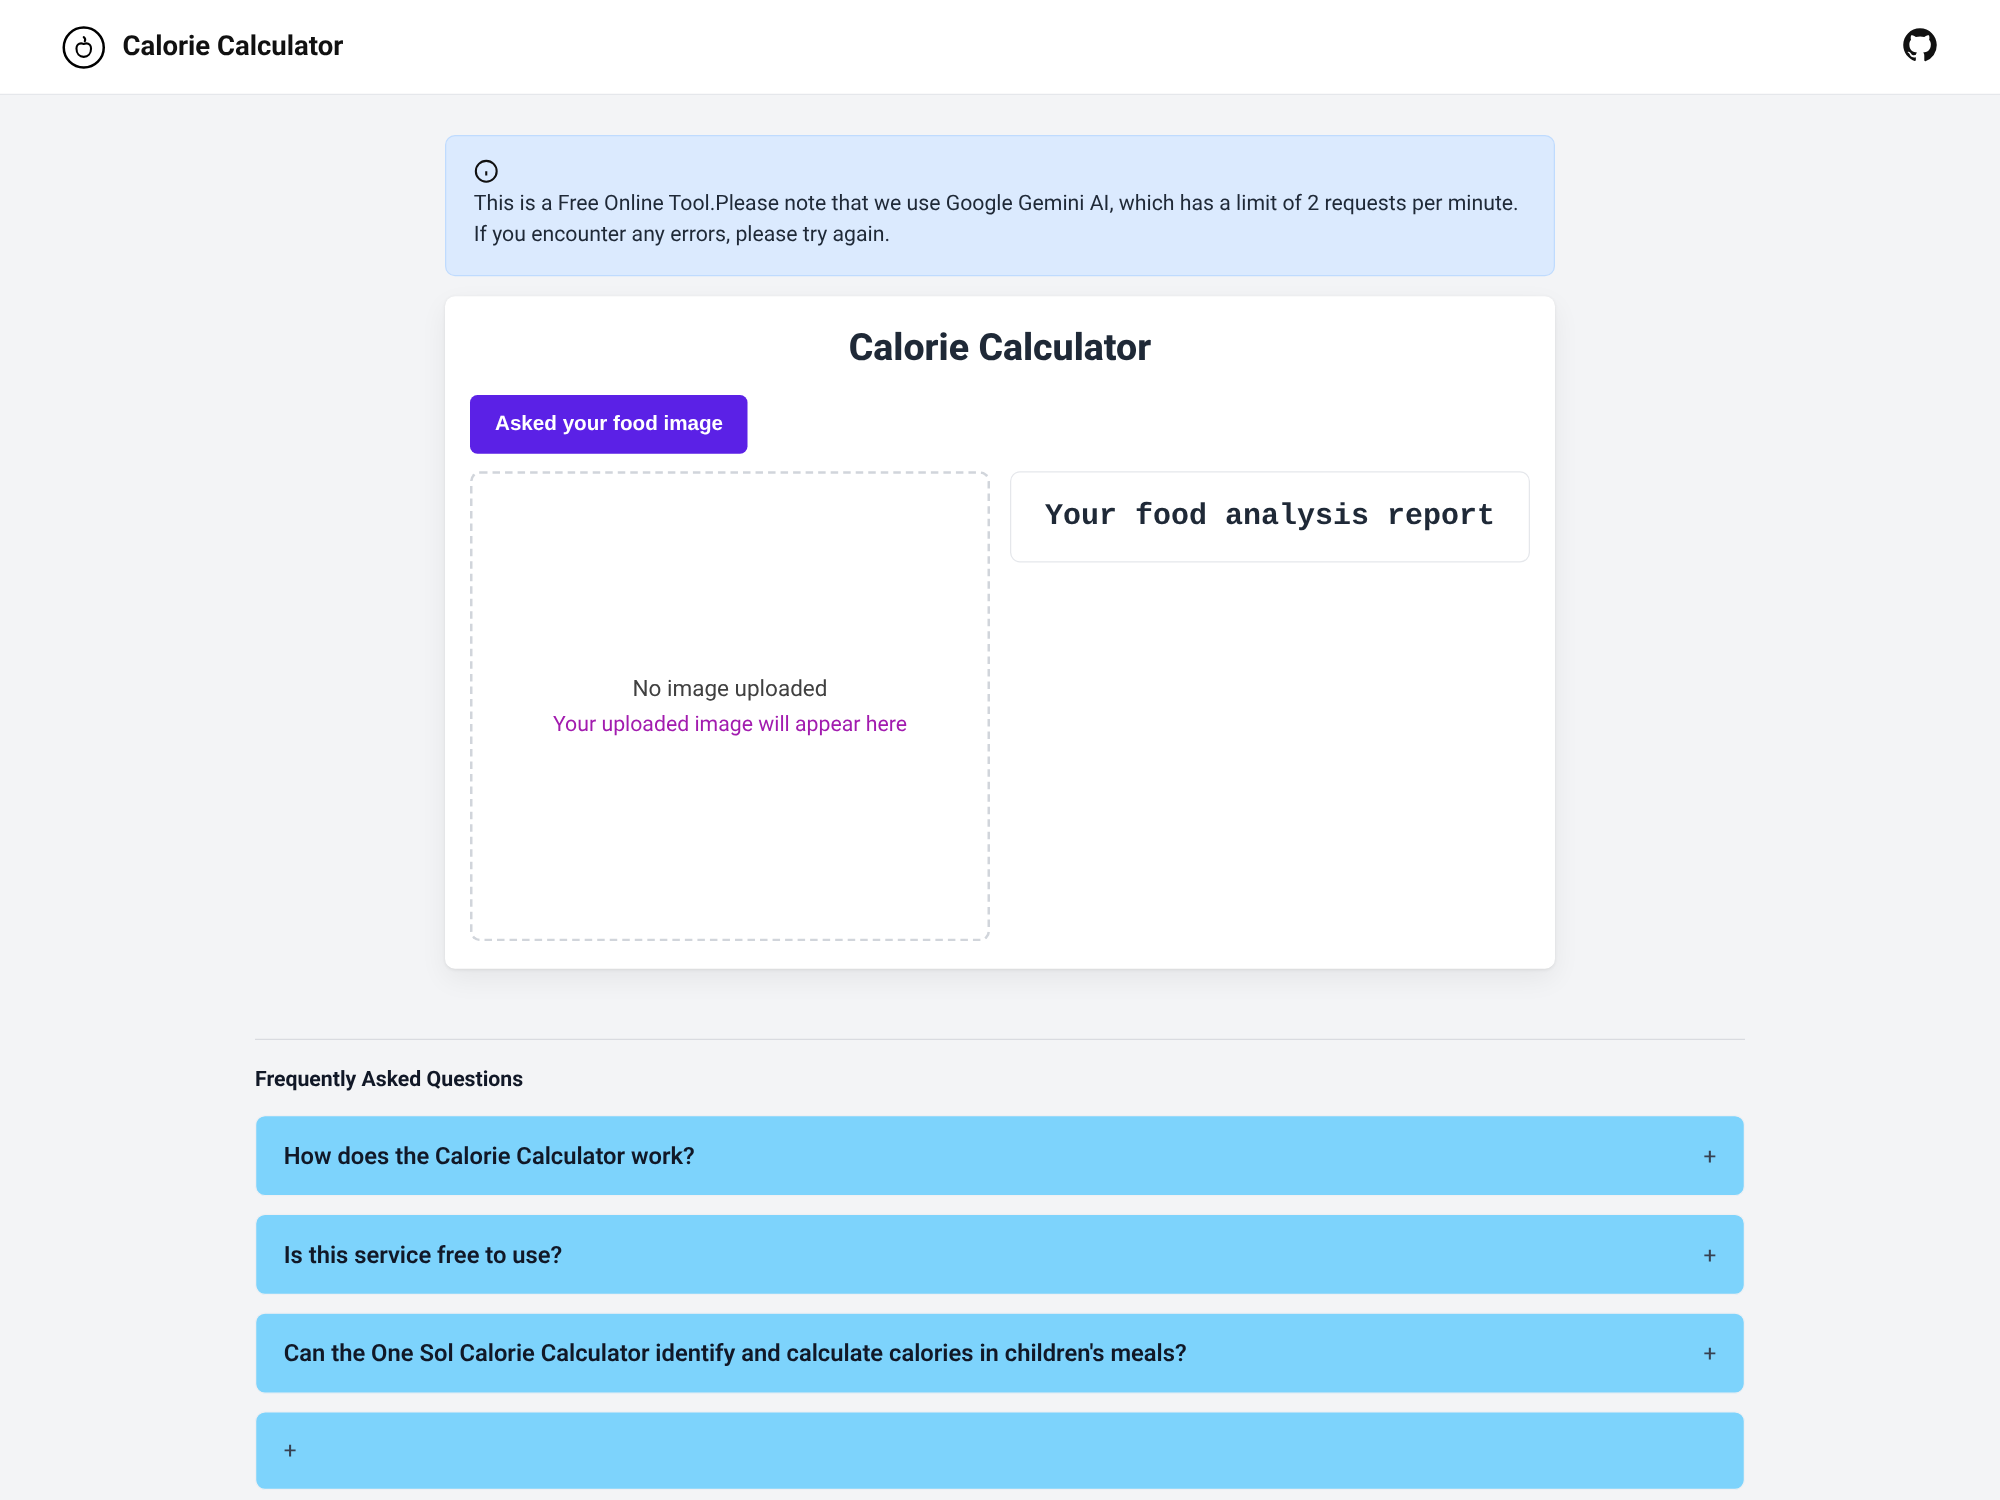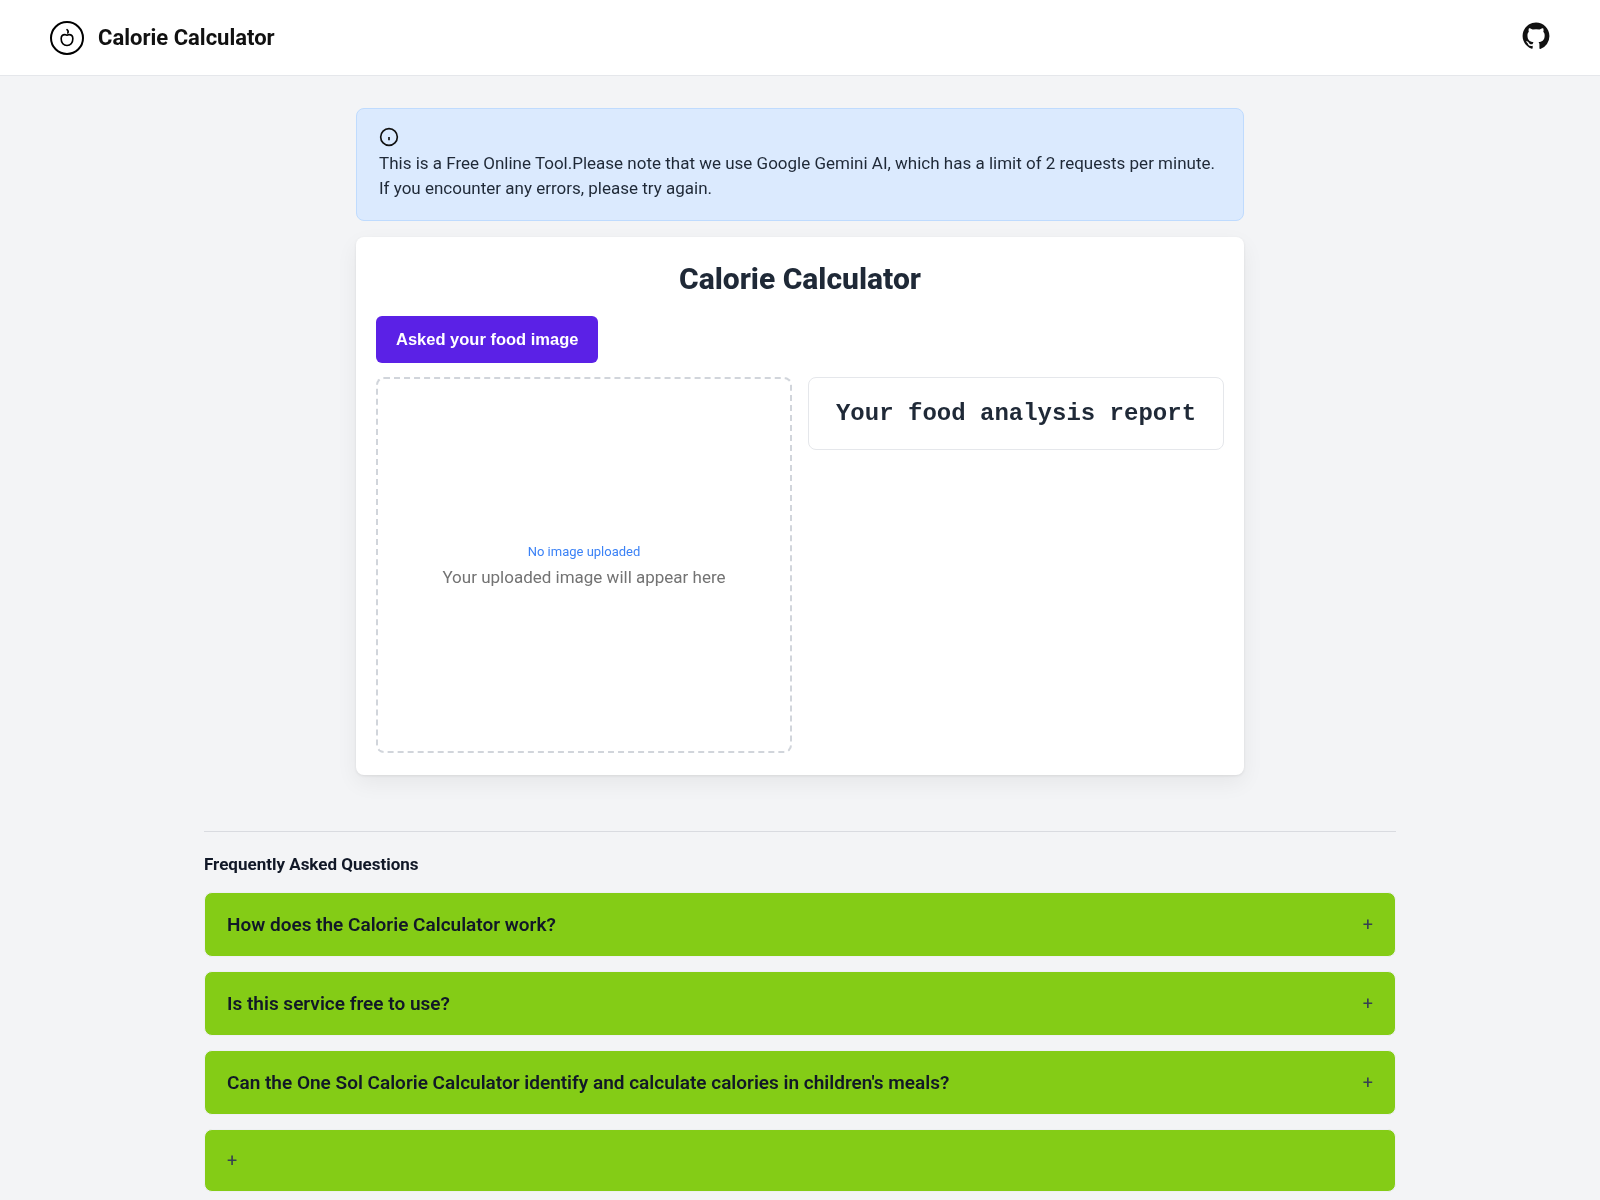--- a/index.html
+++ b/index.html
@@ -76,40 +76,40 @@
   .dropzone {
     border: 2px dashed #d1d5db;
     border-radius: 8px;
     min-height: 376px;
     display: flex;
     flex-direction: column;
     align-items: center;
     justify-content: center;
     gap: 8px;
   }
-  .dz-title { font-size: 13px; color: #3b82f6; }
-  .dz-sub { font-size: 17px; color: #737373; }
+  .dz-title { font-size: 18px; color: #404040; }
+  .dz-sub { font-size: 17px; color: #a21caf; }
   .report {
     border: 1px solid #e5e7eb;
     border-radius: 8px;
     padding: 22px 18px;
     align-self: start;
     font-family: Liberation Mono, monospace;
   }
   .report-title { font-size: 24px; font-weight: 800; text-align: center; color: #1f2937; }
 
   
   .faq-wrap { margin-top: 56px; border-top: 1px solid #d9dbe0; padding-top: 22px; }
   .faq-heading { font-size: 17px; font-weight: 700; margin-bottom: 18px; }
   .faq-item {
-    background: #84cc16;
+    background: #7dd3fc;
     border-radius: 8px;
     padding: 20px 22px;
     display: flex;
-    align-items: center;
+    align-items: flex-end;
     justify-content: space-between;
     margin-bottom: 14px;
     border: 1px solid #eef0f3;
     cursor: pointer;
   }
   .faq-q { font-size: 19px; font-weight: 600; color: #111827; }
   .faq-plus { font-size: 18px; font-weight: 400; color: #374151; }
 </style>
 </head>
 <body>

